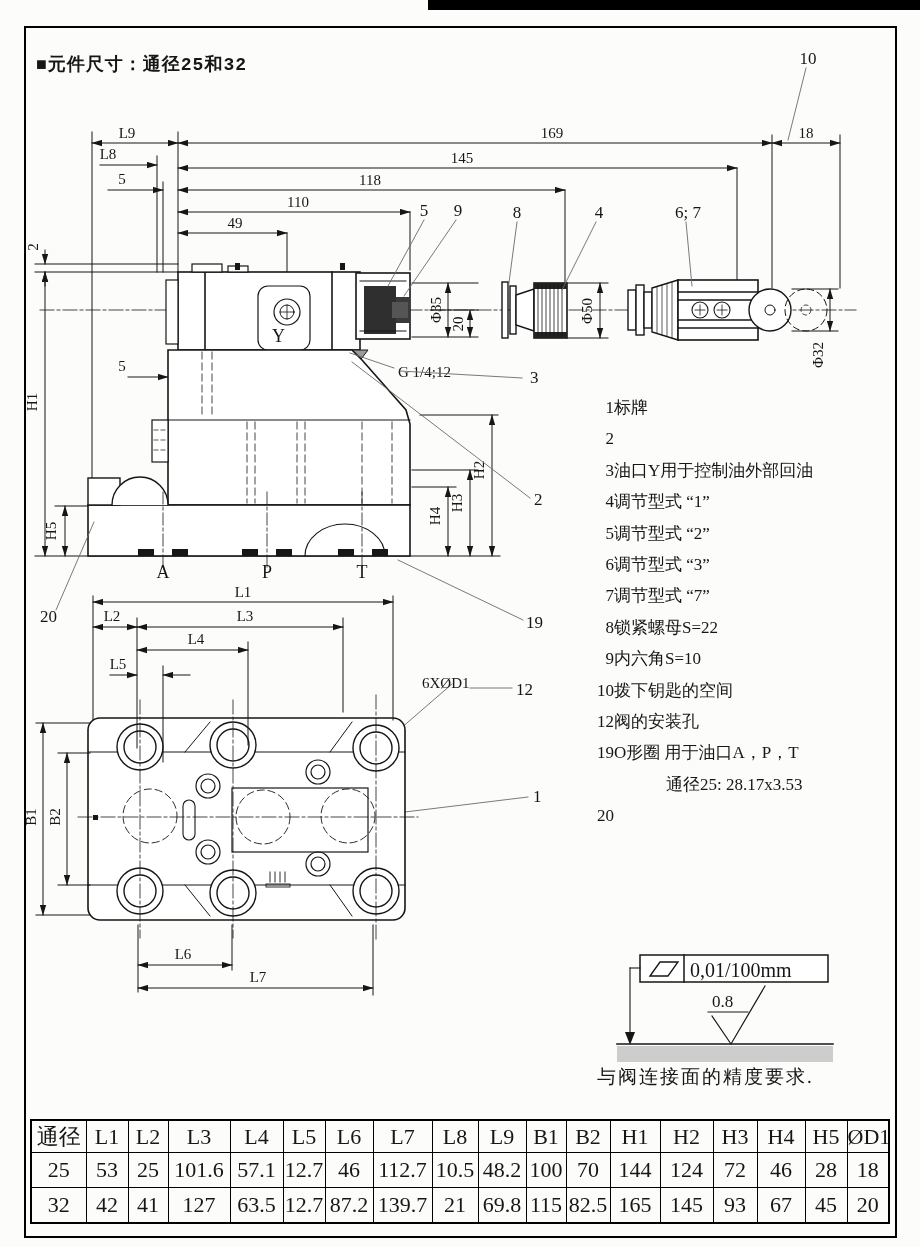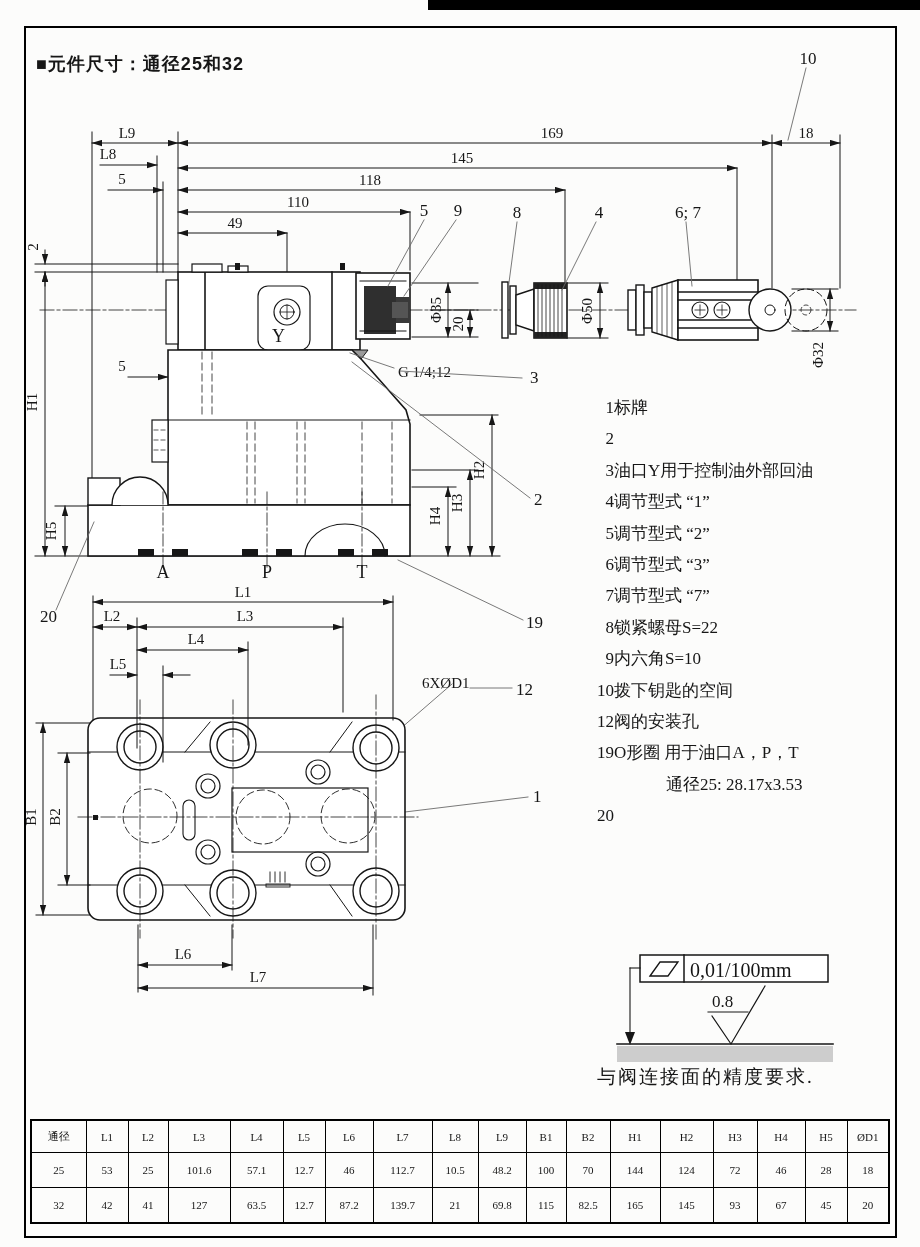--- a/index.html
+++ b/index.html
@@ -1,33 +1,33 @@
 <!DOCTYPE html>
 <html><head>
 <meta charset="utf-8">
 <style>
   html,body{margin:0;padding:0;background:#e8e8e8;}
   #page{position:relative;width:920px;height:1247px;background:#fcfcfb;overflow:hidden;
         font-family:"Liberation Serif","DejaVu Serif",serif;color:#161616;}
   #scan-band{position:absolute;left:428px;top:0;width:492px;height:10px;background:#000;}
   #frame{position:absolute;left:24px;top:26px;width:869px;height:1208px;border:2px solid #000;}
-  #title{position:absolute;left:36px;top:52px;font-family:Liberation Sans, sans-serif;
+  #title{position:absolute;left:36px;top:52px;font-family:Liberation Mono, monospace;
          font-weight:bold;font-size:18px;letter-spacing:1px;}
   svg text{font-family:"Liberation Serif","DejaVu Serif",serif;fill:#161616;}
   .dt{font-size:15px;}
   .ct{font-size:17px;}
   .pt{font-size:18px;}
   #legend{position:absolute;left:588px;top:392px;width:320px;font-size:17px;line-height:31.4px;}
   .lg-row{display:flex;}
   .lg-no{width:26px;text-align:right;flex:0 0 26px;}
   .lg-tx{white-space:nowrap;}
   .lg-ind .lg-tx{margin-left:52px;}
   #finish-caption{position:absolute;left:597px;top:1064px;font-size:19px;letter-spacing:2px;}
   #table-wrap{position:absolute;left:30px;top:1119px;width:860px;}
-  table{border-collapse:collapse;table-layout:fixed;width:858px;font-size:11px;}
+  table{border-collapse:collapse;table-layout:fixed;width:858px;font-size:22px;}
   th,td{border:1.5px solid #000;text-align:center;font-weight:normal;padding:0;}
   thead th{height:31px;}
   tbody td{height:34px;}
   table{border:2px solid #000;}
 </style>
 </head>
 <body>
 
 <div id="page">
   <div id="scan-band"></div>

